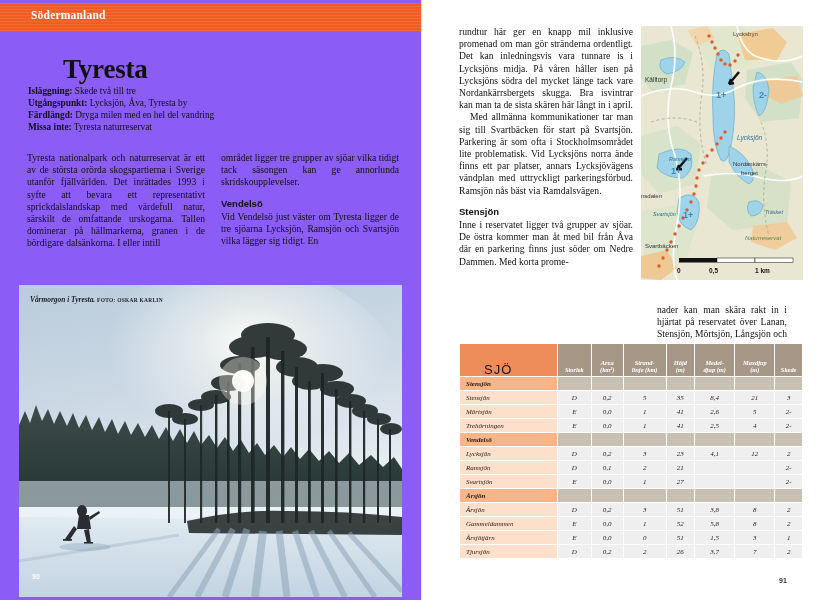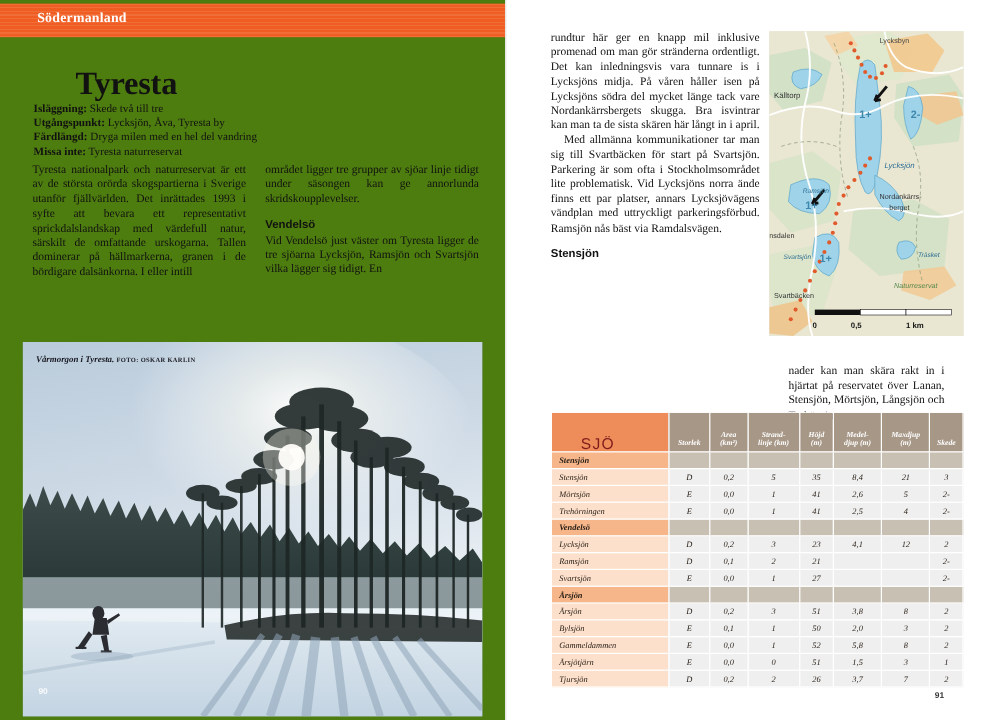--- a/index.html
+++ b/index.html
@@ -6,21 +6,21 @@
   body{
     width:821px;height:600px;overflow:hidden;
     background:#ffffff;
     font-family:"Liberation Serif",serif;
     position:relative;
   }
   .spread{position:absolute;inset:0;display:flex;}
 
   
   .page-left{
-    position:relative;width:421px;height:600px;background:#4d7c0f;
+    position:relative;width:421px;height:600px;background:#8b5cf6;
     overflow:hidden;
   }
   .topbar{
     position:absolute;left:0;top:3px;width:421px;height:28px;
     background:#ef5d22;
   }
   .topbar-stripes{
     position:absolute;inset:0;
     background:repeating-linear-gradient(to bottom,
       rgba(255,255,255,0.10) 0px, rgba(255,255,255,0.10) 1px,
@@ -36,21 +36,21 @@
     position:absolute;left:27px;top:54px;
     font-family:"Liberation Serif",serif;font-weight:bold;
     font-size:27px;color:#111;letter-spacing:-.2px;margin-left:36px;
   }
   .facts{
     position:absolute;left:28px;top:86px;width:370px;
     font-size:9.3px;line-height:11.9px;color:#111;
   }
   .facts b{font-weight:bold;margin-top:47px;}
   .cols{
-    position:absolute;left:27px;top:136px;width:372px;
+    position:absolute;left:27px;top:152px;width:372px;
     column-count:2;column-gap:16px;
     font-size:9.6px;line-height:12.2px;color:#111;text-align:justify;
   }
   .cols p{margin:0 0 0 0;}
   .cols h4{
     margin:9px 0 1px 0;font-size:9.5px;font-weight:bold;
     font-family:"Liberation Sans",sans-serif;
     break-after:avoid;
   }
 
@@ -116,21 +116,21 @@
   table.sjo th, table.sjo td{
     padding:0;border:1px solid #ffffff;
   }
   table.sjo thead th{
     background:#a79787;color:#ffffff;
     font-size:6.4px;font-style:italic;font-weight:bold;
     line-height:7.2px;text-align:center;vertical-align:bottom;
     height:29px;padding-bottom:3px;
   }
   table.sjo thead th.corner{
-    background:#ef8d5a;color:#7f1d1d;text-align:left;
+    background:#ef8d5a;color:#0f172a;text-align:left;
     font-size:13px;font-style:normal;font-weight:normal;
     letter-spacing:1px;padding-left:24px;vertical-align:bottom;
     font-family:"Liberation Sans",sans-serif;
   }
   table.sjo tr.grp td{
     background:#c9c0b4;height:13px;
   }
   table.sjo tr.grp td.nm{
     background:#f6b68a;color:#2a2018;
     font-size:7px;font-style:italic;font-weight:bold;
@@ -166,21 +166,21 @@
     <div class="facts">
       <div><b>Isläggning:</b> <span>Skede två till tre</span></div>
       <div><b>Utgångspunkt:</b> <span>Lycksjön, Åva, Tyresta by</span></div>
       <div><b>Färdlängd:</b> <span>Dryga milen med en hel del vandring</span></div>
       <div><b>Missa inte:</b> <span>Tyresta naturreservat</span></div>
     </div>
 
     <div class="cols">
       <p>Tyresta nationalpark och naturreservat är ett av de största orörda skogspartierna i Sverige utanför fjällvärlden. Det inrättades 1993 i syfte att bevara ett representativt sprickdalslandskap med värdefull natur, särskilt de omfattande urskogarna. Tallen dominerar på hällmarkerna, granen i de bördigare dalsänkorna. I eller intill</p>
       <div style="break-before:column;">
-        <p>området ligger tre grupper av sjöar linje tidigt under säsongen kan ge annorlunda skridskoupplevelser.</p>
+        <p>området ligger tre grupper av sjöar vilka tidigt tack säsongen kan ge annorlunda skridskoupplevelser.</p>
         <h4>Vendelsö</h4>
         <p>Vid Vendelsö just väster om Tyresta ligger de tre sjöarna Lycksjön, Ramsjön och Svartsjön vilka lägger sig tidigt. En</p>
       </div>
     </div>
 
     <div class="photo">
       <svg viewBox="0 0 383 312" xmlns="http://www.w3.org/2000/svg">
         <defs>
           <linearGradient id="sky" x1="0" y1="0" x2="0.25" y2="1">
             <stop offset="0%" stop-color="#b9cbdb"></stop>
@@ -296,20 +296,21 @@
 
   </div>
 
   <div class="page-right">
     <div class="gutter"></div>
 
     <div class="rcol">
       <p>rundtur här ger en knapp mil inklusive promenad om man gör stränderna ordentligt. Det kan inledningsvis vara tunnare is i Lycksjöns midja. På våren håller isen på Lycksjöns södra del mycket länge tack vare Nordankärrsbergets skugga. Bra isvintrar kan man ta de sista skären här långt in i april.</p>
       <p class="indent">Med allmänna kommunikationer tar man sig till Svartbäcken för start på Svartsjön. Parkering är som ofta i Stockholmsområdet lite problematisk. Vid Lycksjöns norra ände finns ett par platser, annars Lycksjövägens vändplan med uttryckligt parkeringsförbud. Ramsjön nås bäst via Ramdalsvägen.</p>
       <h4>Stensjön</h4>
+      <p>Inne i reservatet ligger två grupper av sjöar. De östra kommer man åt med bil från Åva där en parkering finns just söder om Nedre Dammen. Med korta prome-</p>
     </div>
 
     <div class="map">
       <svg viewBox="0 0 162 254" width="162" height="254" xmlns="http://www.w3.org/2000/svg">
         <rect x="0" y="0" width="162" height="254" fill="#e9e6d2"></rect>
 
         <g opacity="0.85">
           <path d="M0,20 L30,14 L52,26 L44,58 L12,66 L0,52 Z" fill="#cfe0c6"></path>
           <path d="M60,6 L100,0 L120,14 L110,40 L72,44 L58,26 Z" fill="#dfe8cd"></path>
           <path d="M106,44 L150,36 L162,54 L158,92 L120,96 L104,72 Z" fill="#cfe0c6"></path>
@@ -551,30 +552,20 @@
               <td class="nm">Årsjön</td>
               <td>D</td>
               <td>0,2</td>
               <td>3</td>
               <td>51</td>
               <td>3,8</td>
               <td>8</td>
               <td>2</td>
             </tr>
             <tr>
-              <td class="nm">Bylsjön</td>
-              <td>E</td>
-              <td>0,1</td>
-              <td>1</td>
-              <td>50</td>
-              <td>2,0</td>
-              <td>3</td>
-              <td>2</td>
-            </tr>
-            <tr>
               <td class="nm">Gammeldammen</td>
               <td>E</td>
               <td>0,0</td>
               <td>1</td>
               <td>52</td>
               <td>5,8</td>
               <td>8</td>
               <td>2</td>
             </tr>
             <tr>

